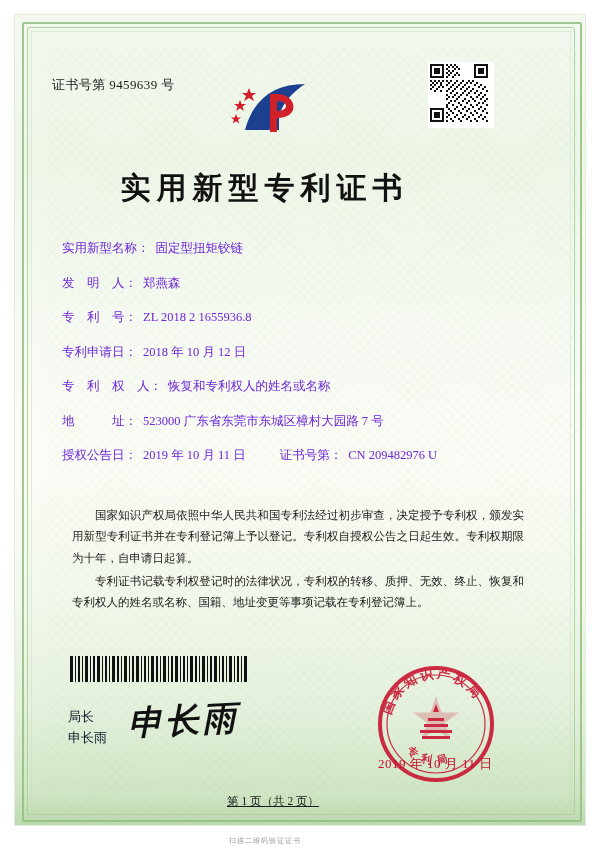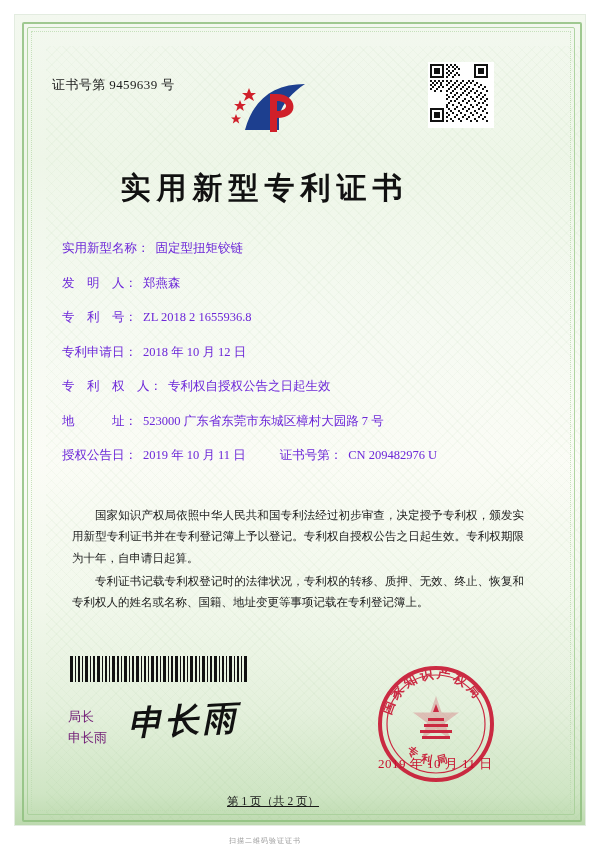--- a/index.html
+++ b/index.html
@@ -181,21 +181,21 @@
     width: 178px;
     height: 26px;
   }
 
   
   .sig-block {
     position: absolute;
     left: 68px;
     top: 706px;
     font-size: 13px;
-    color: #701a75;
+    color: #0f172a;
     line-height: 1.65;
   }
   .handwriting {
     position: absolute;
     left: 128px;
     top: 698px;
     font-size: 34px;
     font-family: "Liberation Serif", "DejaVu Serif", serif;
     font-style: italic;
     font-weight: bold;
@@ -468,21 +468,21 @@
     <div class="frow">
       <span class="flabel">专　利　号：</span>
       <span class="fvalue">ZL 2018 2 1655936.8</span>
     </div>
     <div class="frow">
       <span class="flabel">专利申请日：</span>
       <span class="fvalue">2018 年 10 月 12 日</span>
     </div>
     <div class="frow">
       <span class="flabel">专　利　权　人：</span>
-      <span class="fvalue">专利权自授权公告之日起生效</span>
+      <span class="fvalue">恢复和专利权人的姓名或名称</span>
     </div>
     <div class="frow">
       <span class="flabel">地　　　址：</span>
       <span class="fvalue">523000  广东省东莞市东城区樟村大园路 7 号</span>
     </div>
     <div class="frow two-col">
       <span class="flabel">授权公告日：</span>
       <span class="fvalue">2019 年 10 月 11 日</span>
       <span class="spacer-col">证书号第：</span>
       <span class="fvalue">CN 209482976 U</span>

